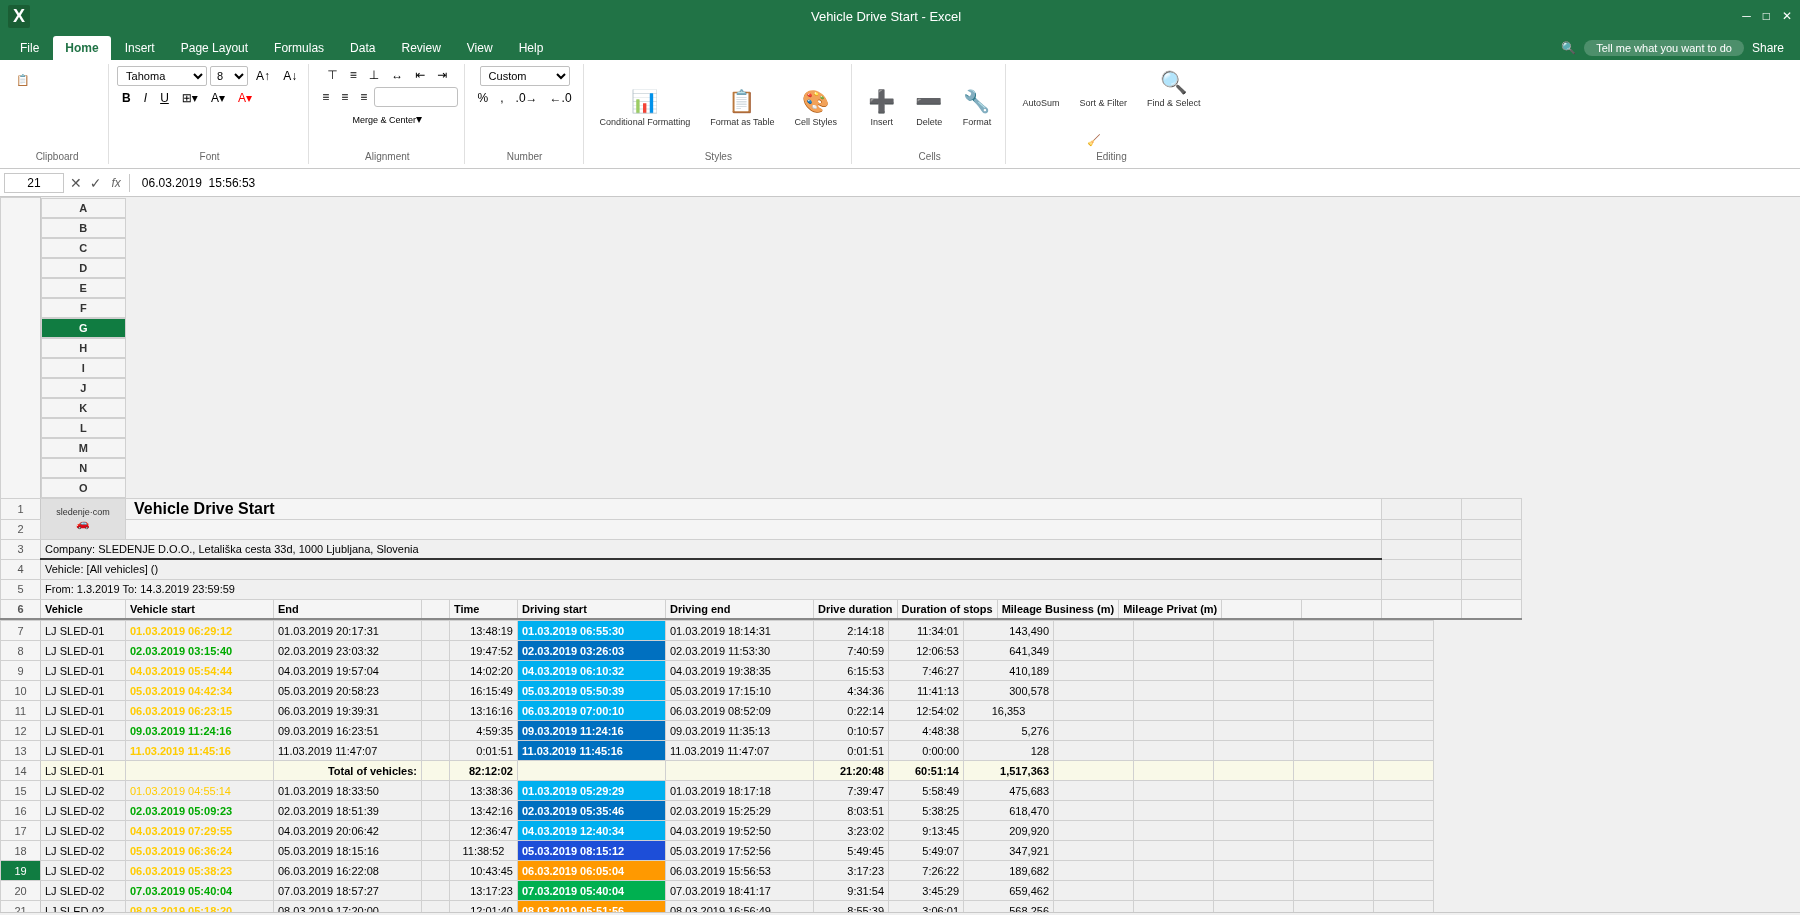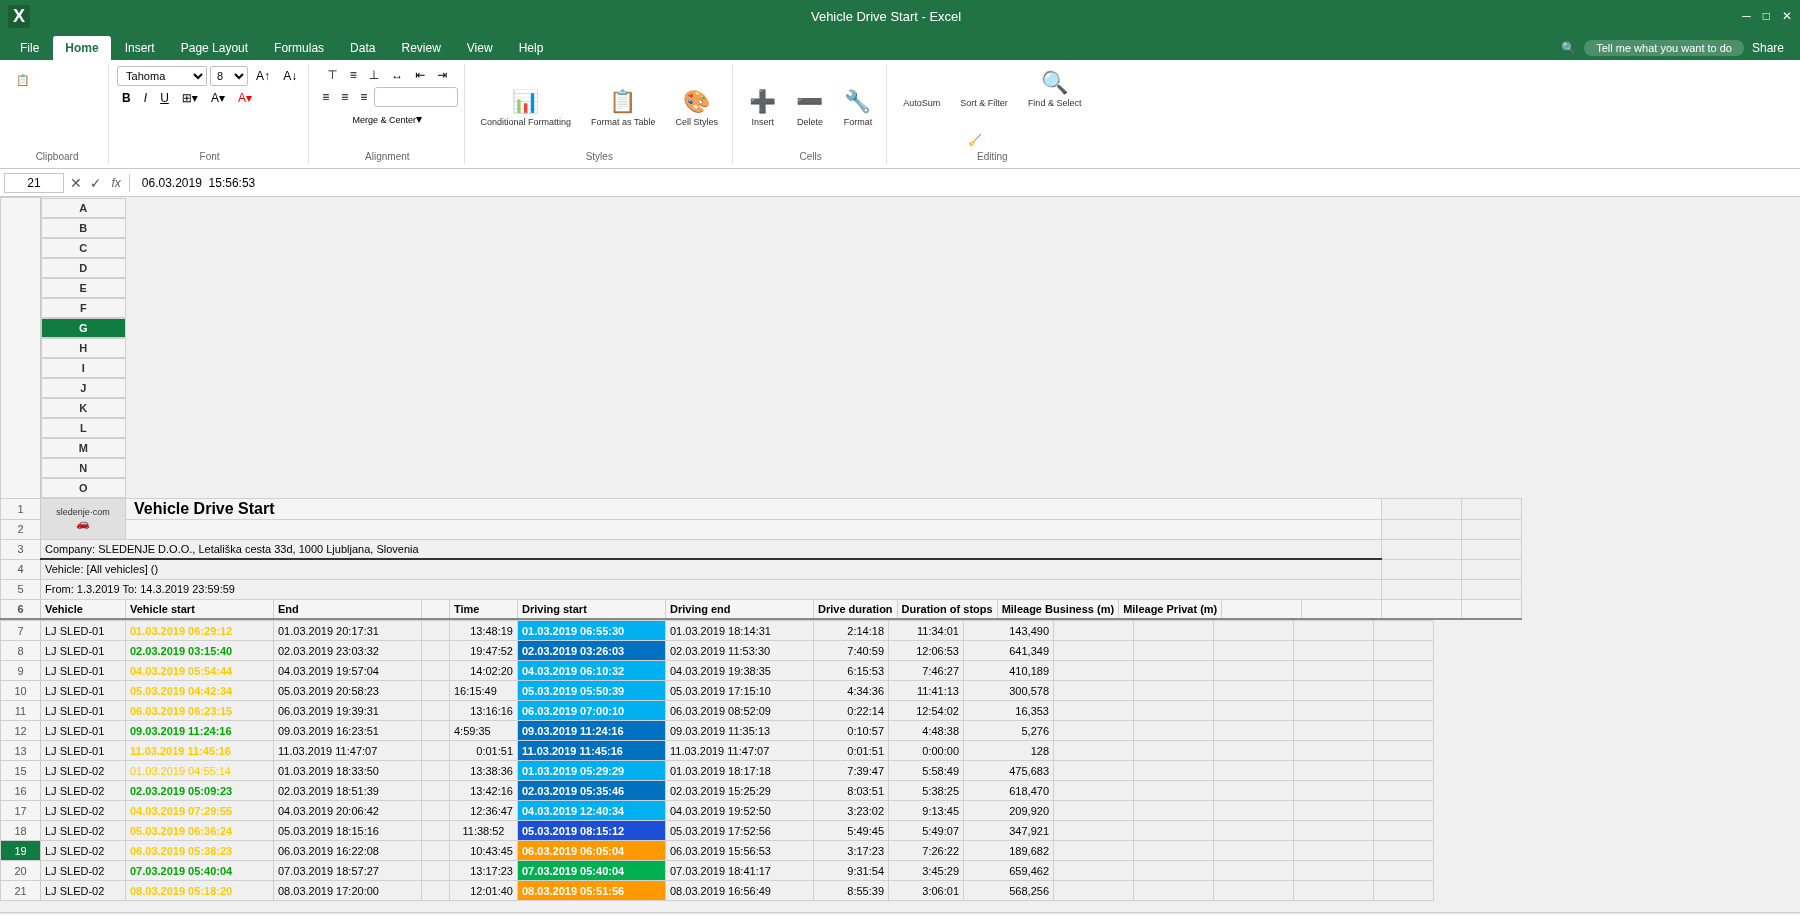--- a/index.html
+++ b/index.html
@@ -363,20 +363,34 @@
         </div>
         <div style="display:flex;gap:2px;align-items:center;">
           <button class="fmt-btn">
             <span style="font-size:9px;">Merge &amp; Center</span>▾
           </button>
         </div>
       </div>
       <div class="ribbon-group-label">Alignment</div>
     </div>
 
+    <div class="ribbon-group">
+      <div class="ribbon-group-content" style="flex-direction:column;gap:3px;">
+        <select class="num-select">
+          <option>Custom</option>
+        </select>
+        <div style="display:flex;gap:2px;">
+          <button class="fmt-btn">%</button>
+          <button class="fmt-btn">,</button>
+          <button class="fmt-btn">.0→</button>
+          <button class="fmt-btn">←.0</button>
+        </div>
+      </div>
+      <div class="ribbon-group-label">Number</div>
+    </div>
 
     <div class="ribbon-group">
       <div class="ribbon-group-content" style="gap:4px;">
         <div class="big-icon-btn">
           <span class="icon-lg">📊</span>
           <span class="lbl">Conditional Formatting</span>
         </div>
         <div class="big-icon-btn">
           <span class="icon-lg">📋</span>
           <span class="lbl">Format as Table</span>
@@ -626,21 +640,21 @@
       <td></td>
       <td></td>
       <td></td>
     </tr>
           <tr>
       <td class="row-num">10</td>
       <td>LJ SLED-01</td>
       <td style="color:#ffcc00;font-weight:bold;">05.03.2019 04:42:34</td>
       <td>05.03.2019 20:58:23</td>
       <td></td>
-      <td style="">16:15:49</td>
+      <td style="text-align:right;">16:15:49</td>
       <td style="background:#00b0f0;color:white;font-weight:bold;">05.03.2019 05:50:39</td>
       <td>05.03.2019 17:15:10</td>
       <td style="text-align:right;">4:34:36</td>
       <td style="text-align:right;">11:41:13</td>
       <td style="text-align:right;">300,578</td>
       <td></td>
       <td></td>
       <td></td>
       <td></td>
       <td></td>
@@ -649,34 +663,34 @@
       <td class="row-num">11</td>
       <td>LJ SLED-01</td>
       <td style="color:#ffcc00;font-weight:bold;">06.03.2019 06:23:15</td>
       <td>06.03.2019 19:39:31</td>
       <td></td>
       <td style="text-align:right;">13:16:16</td>
       <td style="background:#00b0f0;color:white;font-weight:bold;">06.03.2019 07:00:10</td>
       <td>06.03.2019 08:52:09</td>
       <td style="text-align:right;">0:22:14</td>
       <td style="text-align:right;">12:54:02</td>
-      <td style="text-align:right;">16,353</td>
+      <td style="text-align:center;">16,353</td>
       <td></td>
       <td></td>
       <td></td>
       <td></td>
       <td></td>
     </tr>
           <tr>
       <td class="row-num">12</td>
       <td>LJ SLED-01</td>
       <td style="color:#00aa00;font-weight:bold;">09.03.2019 11:24:16</td>
       <td>09.03.2019 16:23:51</td>
       <td></td>
-      <td style="">4:59:35</td>
+      <td style="text-align:right;">4:59:35</td>
       <td style="background:#0070c0;color:white;font-weight:bold;">09.03.2019 11:24:16</td>
       <td>09.03.2019 11:35:13</td>
       <td style="text-align:right;">0:10:57</td>
       <td style="text-align:right;margin-left:20px;">4:48:38</td>
       <td style="text-align:right;">5,276</td>
       <td></td>
       <td></td>
       <td></td>
       <td></td>
       <td></td>
@@ -692,20 +706,38 @@
       <td>11.03.2019 11:47:07</td>
       <td style="text-align:right;">0:01:51</td>
       <td style="text-align:right;">0:00:00</td>
       <td style="text-align:right;">128</td>
       <td></td>
       <td></td>
       <td></td>
       <td></td>
       <td></td>
     </tr>
+          <tr style="background: rgb(249, 249, 232);">
+      <td class="row-num">14</td>
+      <td>LJ SLED-01</td>
+      <td></td>
+      <td style="text-align:right;font-weight:bold;">Total of vehicles:</td>
+      <td></td>
+      <td style="text-align:right;font-weight:bold;">82:12:02</td>
+      <td></td>
+      <td></td>
+      <td style="text-align:right;font-weight:bold;">21:20:48</td>
+      <td style="text-align:right;font-weight:bold;">60:51:14</td>
+      <td style="text-align:right;font-weight:bold;">1,517,363</td>
+      <td></td>
+      <td></td>
+      <td></td>
+      <td></td>
+      <td></td>
+    </tr>
           <tr>
       <td class="row-num">15</td>
       <td>LJ SLED-02</td>
       <td style="color:#ffcc00;font-weight:normal;">01.03.2019 04:55:14</td>
       <td>01.03.2019 18:33:50</td>
       <td></td>
       <td style="text-align:right;">13:38:36</td>
       <td style="background:#00b0f0;color:white;font-weight:bold;">01.03.2019 05:29:29</td>
       <td>01.03.2019 18:17:18</td>
       <td style="text-align:right;">7:39:47</td>

